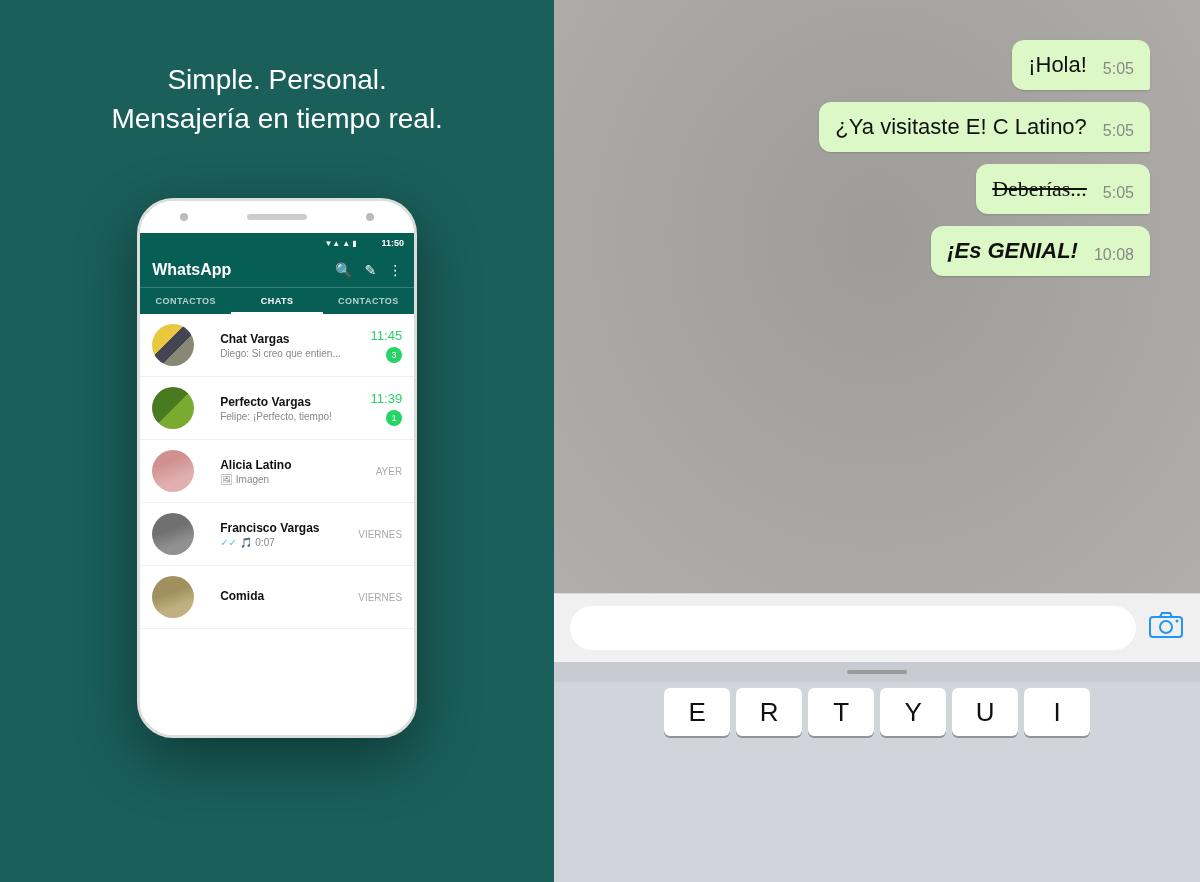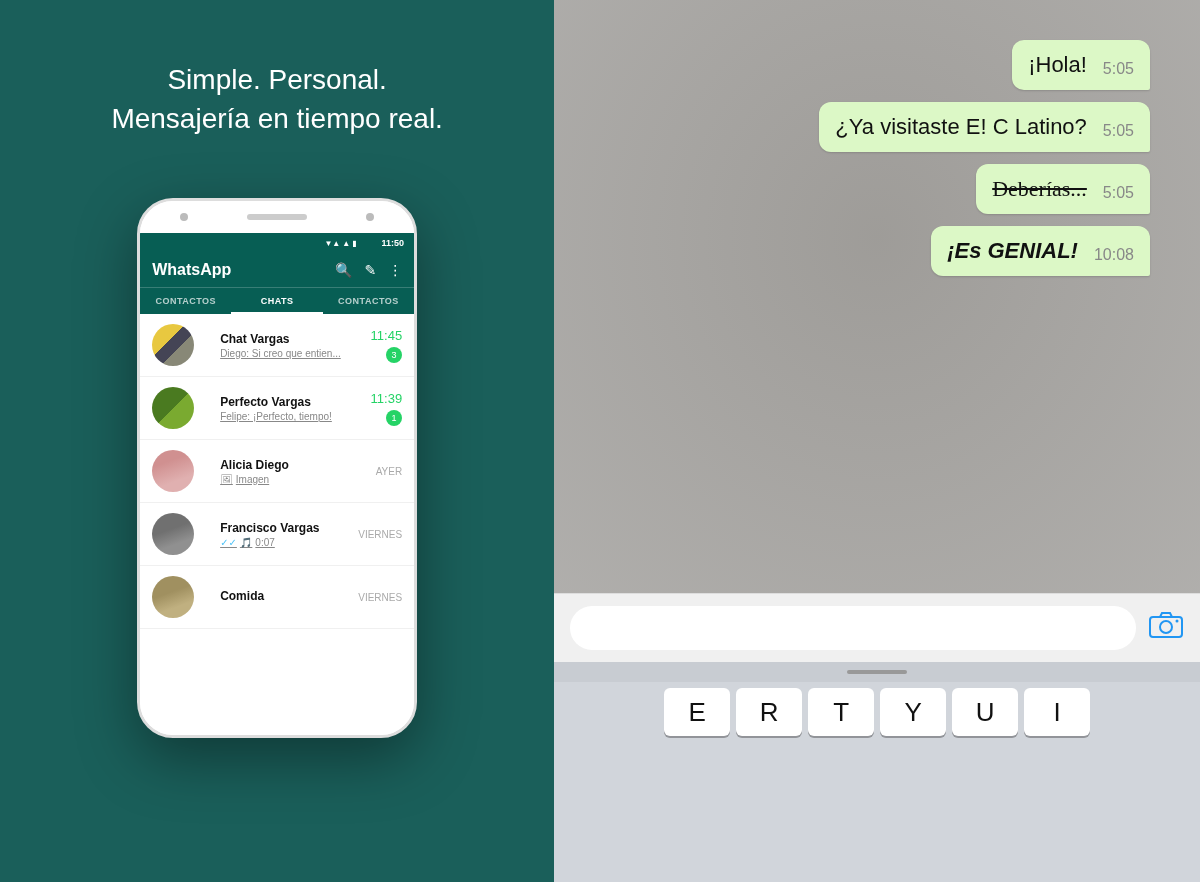--- a/index.html
+++ b/index.html
@@ -216,21 +216,20 @@
     .chat-preview {
       font-size: 10px;
       color: #888;
       white-space: nowrap;
       overflow: hidden;
       text-overflow: ellipsis;
       display: flex;
       align-items: center;
       gap: 3px;
       margin-top: 2px;
-      text-decoration: underline;
     }
 
     .chat-meta {
       display: flex;
       flex-direction: column;
       align-items: flex-end;
       gap: 4px;
     }
 
     .chat-time {
@@ -486,21 +485,21 @@
           </div>
           <div class="chat-meta">
             <span class="chat-time">11:39</span>
             <span class="badge">1</span>
           </div>
         </div>
 
         <div class="chat-item">
           <div class="avatar avatar-av"></div>
           <div class="chat-info">
-            <div class="chat-name">Alicia Diego</div>
+            <div class="chat-name">Alicia Latino</div>
             <div class="chat-preview">
               <span>🖼</span>
               <span>Imagen</span>
             </div>
           </div>
           <div class="chat-meta">
             <span class="chat-time-gray">AYER</span>
           </div>
         </div>
 

